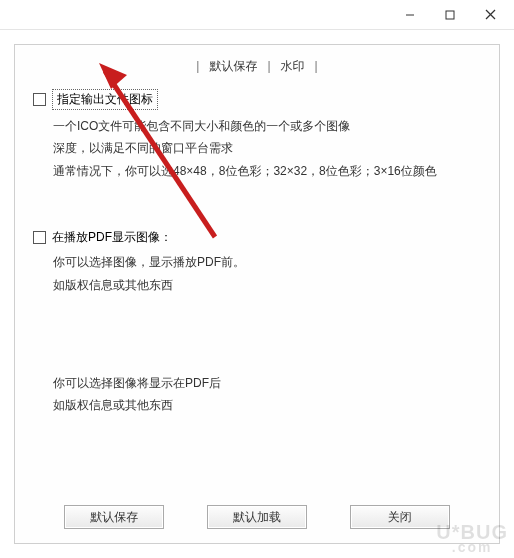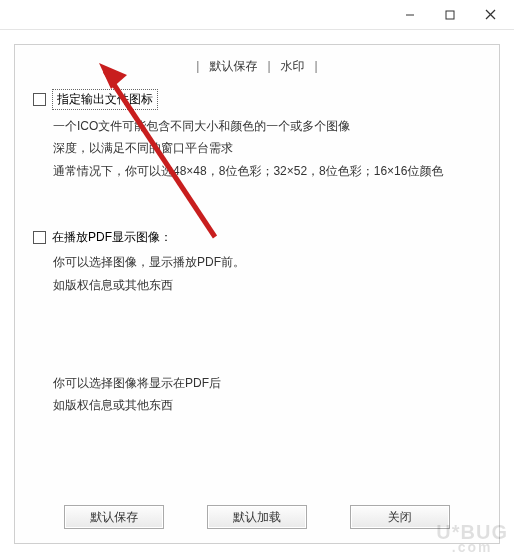--- a/index.html
+++ b/index.html
@@ -160,21 +160,21 @@
     </div>
 
     <div class="section">
       <div class="checkrow">
         <span class="checkbox"></span>
         <span class="checklabel-boxed">指定输出文件图标</span>
       </div>
       <div class="desc">
         <p>一个ICO文件可能包含不同大小和颜色的一个或多个图像</p>
         <p>深度，以满足不同的窗口平台需求</p>
-        <p>通常情况下，你可以选48×48，8位色彩；32×52，8位色彩；16×16位颜色</p>
+        <p>通常情况下，你可以选48×48，8位色彩；32×32，8位色彩；3×16位颜色</p>
       </div>
     </div>
 
     <div class="section" style="margin-top:30px">
       <div class="checkrow">
         <span class="checkbox"></span>
         <span>在播放PDF显示图像：</span>
       </div>
       <div class="desc">
         <p>你可以选择图像，显示播放PDF前。</p>

